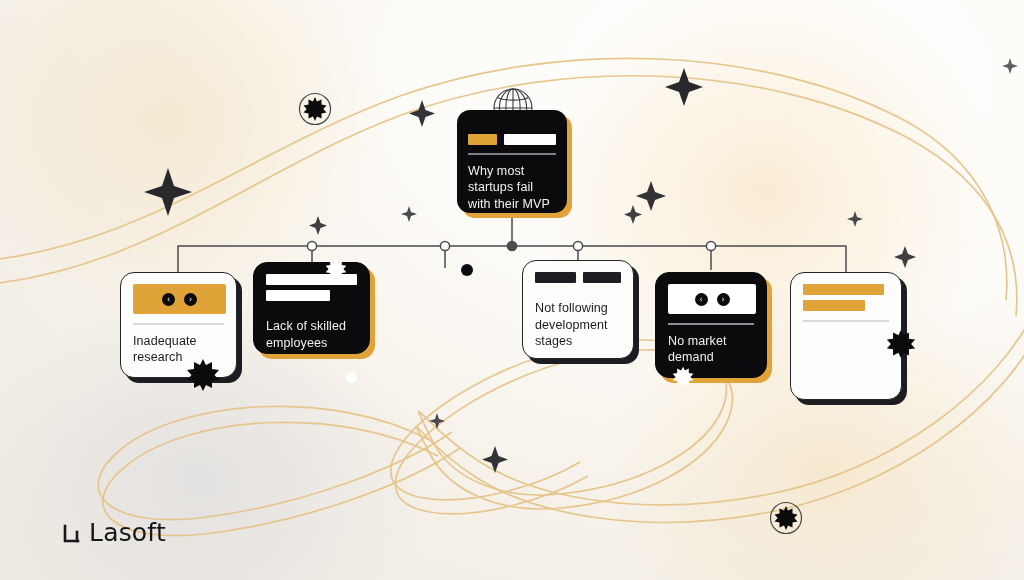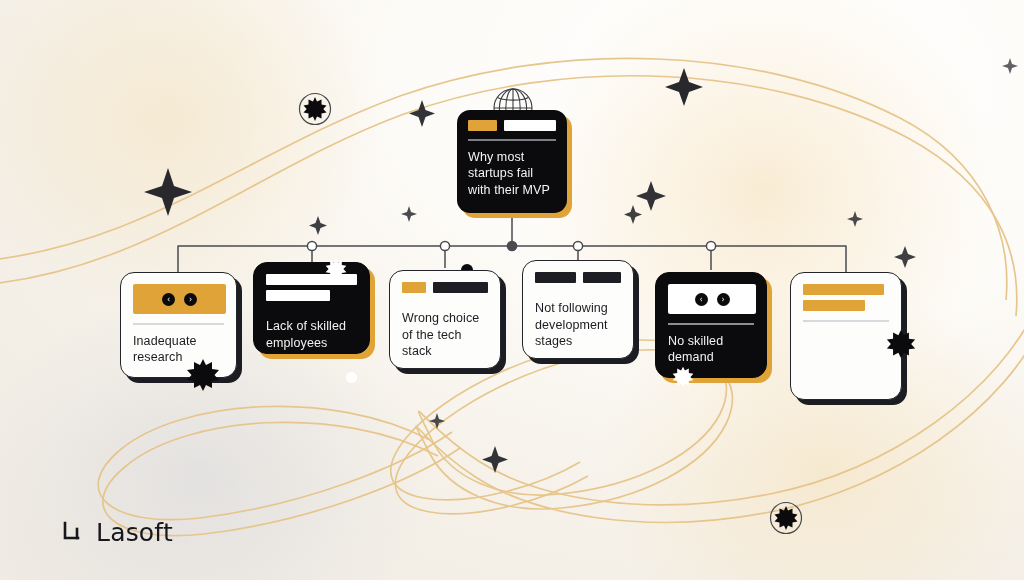--- a/index.html
+++ b/index.html
@@ -79,30 +79,30 @@
     font-size:12.5px;line-height:16.5px;font-weight:400;letter-spacing:.1px;
   }
   .ctitle.dk{color:#1b1c21;}
   .ctitle.lt{color:#f2f2f0;}
 
   
   #root-card{
     position:absolute;left:457px;top:110px;width:110px;height:103px;
     background:#0b0b0d;border-radius:13px;
     box-shadow:5px 5px 0 0 #e0a337;
-    box-sizing:border-box;padding:10px 11px 9px 11px;
+    box-sizing:border-box;padding:24px 11px 9px 11px;
   }
   #root-card .ctitle{font-size:12.5px;line-height:16.5px;color:#f4f4f2;}
   .globe{position:absolute;left:487px;top:85px;}
 
   
   .badge{position:absolute;}
   .logo{
     position:absolute;left:62px;top:518px;
-    display:flex;align-items:flex-start;gap:8px;
+    display:flex;align-items:flex-end;gap:1px;
     color:#17181c;
   }
   .logo-txt{font-size:25px;letter-spacing:.2px;font-weight:400;color:#17181c;
     font-family:"DejaVu Sans", sans-serif;}
 </style>
 </head>
 <body>
 
 <div id="stage">
 
@@ -210,49 +210,39 @@
         </div>
     </div>
     <div class="rule" style="background:#8d8e93;"></div>
     <div class="ctitle lt">Lack of skilled employees</div>
   </div>
   <svg class="badge" style="left:325px;top:258px;" width="22" height="22" viewBox="0 0 34 34">
     <path fill="#ffffff" d="M17 1 L20 7 L26 4 L26 11 L33 12 L28.5 17 L33 22 L26 23 L26 30 L20 27 L17 33 L14 27 L8 30 L8 23 L1 22 L5.5 17 L1 12 L8 11 L8 4 L14 7 Z"></path>
   </svg>
   <div class="badge" style="left:346px;top:372px;width:11px;height:11px;border-radius:50%;background:#ffffff;"></div>
 
-  <div class="card light" style="left:389px;top:270px;width:112px;height:99px;">
-    <div class="bars">
-      <div class="barrow">
-        <div class="bar gold" style="width:25px"></div>
-        <div class="bar dark" style="width:56px"></div>
-      </div>
-    </div>
-    <div class="rule lt"></div>
-    <div class="ctitle dk">Wrong choice of the tech stack</div>
-  </div>
 
   <div class="card light" style="left:522px;top:260px;width:112px;height:99px;justify-content:space-between;">
     <div class="bars">
       <div class="barrow">
         <div class="bar dark" style="width:42px"></div>
         <div class="bar dark" style="width:38px"></div>
       </div>
     </div>
     <div class="rule lt"></div>
     <div class="ctitle dk">Not following development stages</div>
   </div>
 
   <div class="card dark" style="left:655px;top:272px;width:112px;height:106px;">
     <div class="panel white" style="width:88px;">
       <span class="navdot">‹</span>
       <span class="navdot">›</span>
     </div>
     <div class="rule" style="background:#8d8e93;"></div>
-    <div class="ctitle lt">No skilled demand</div>
+    <div class="ctitle lt">No market demand</div>
   </div>
   <svg class="badge" style="left:672px;top:366px;" width="22" height="22" viewBox="0 0 34 34">
     <path fill="#ffffff" d="M17 1 L20 7 L26 4 L26 11 L33 12 L28.5 17 L33 22 L26 23 L26 30 L20 27 L17 33 L14 27 L8 30 L8 23 L1 22 L5.5 17 L1 12 L8 11 L8 4 L14 7 Z"></path>
   </svg>
 
   <div class="card light" style="left:790px;top:272px;width:112px;height:128px;">
     <div class="bars">
       <div class="barrow">
           <div class="bar gold" style="width:81px"></div>
         </div>

